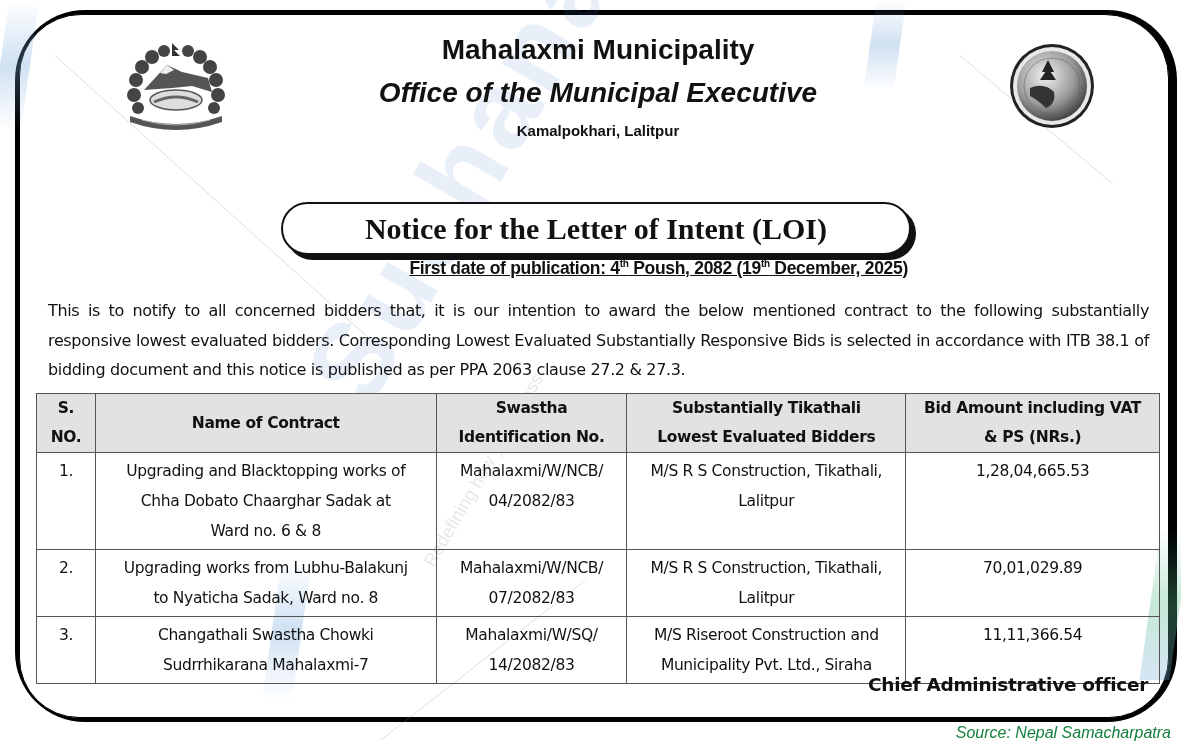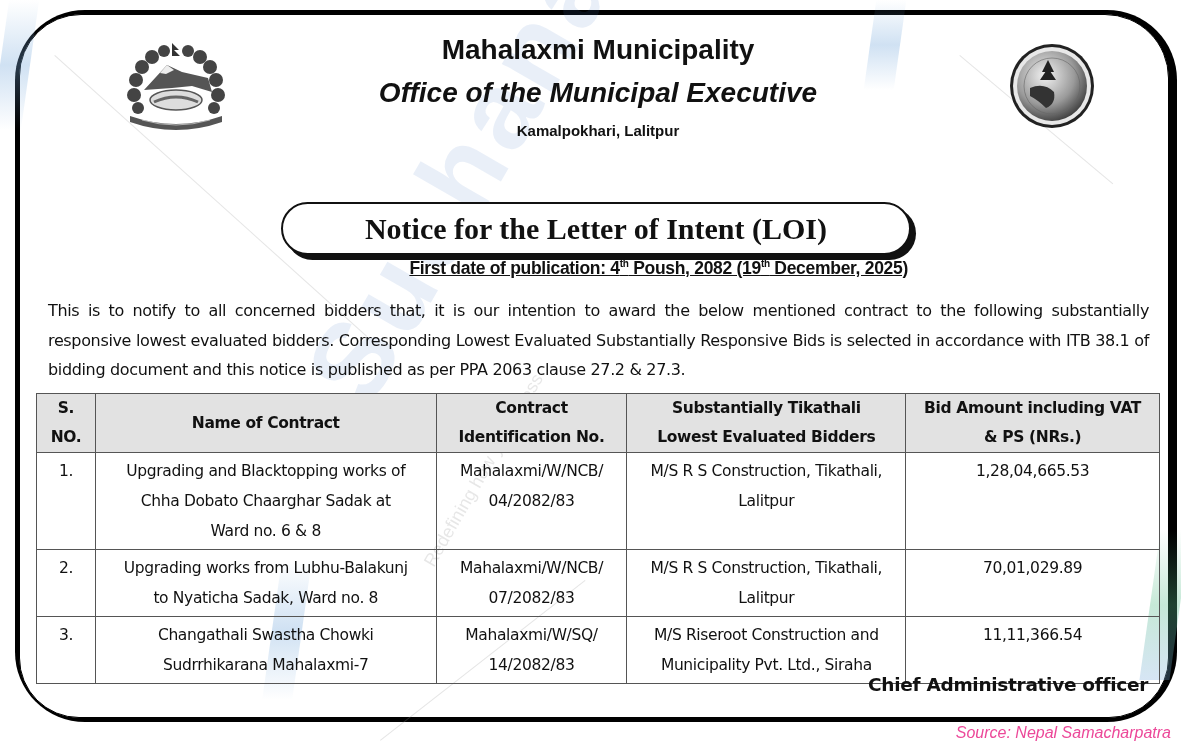--- a/index.html
+++ b/index.html
@@ -87,21 +87,21 @@
   .c-amt { width: 254px; }
   tr.r1 td { height: 91px; }
   tr.r2 td, tr.r3 td { height: 60px; }
 
   .signatory {
     position: absolute; right: 33px; top: 674px;
     font-family: "DejaVu Sans", sans-serif; font-size: 18.5px; font-weight: bold; letter-spacing: -0.3px;
   }
   .source {
     position: absolute; right: 10px; top: 724px;
-    font-family: "Liberation Sans", sans-serif; font-size: 16px; font-style: italic; color: #ec4899;
+    font-family: "Liberation Sans", sans-serif; font-size: 16px; font-style: italic; color: #15803d;
   }
 </style>
 </head>
 <body>
 
 <div class="frame"></div>
 <div class="frame-inner"></div>
 
 <div class="watermark-streak" style="left:0px;top:0px;height:130px;"></div>
 <div class="watermark-streak" style="left:272px;top:560px;height:140px;"></div>
@@ -166,21 +166,21 @@
 
 <div class="pubdate"><span>First date of publication: 4</span><sup>th</sup><span> Poush, 2082 (19</span><sup>th</sup><span> December, 2025)</span></div>
 
 <p class="intro">This is to notify to all concerned bidders that, it is our intention to award the below mentioned contract to the following substantially responsive lowest evaluated bidders. Corresponding Lowest Evaluated Substantially Responsive Bids is selected in accordance with ITB 38.1 of bidding document and this notice is published as per PPA 2063 clause 27.2 &amp; 27.3.</p>
 
 <table class="contracts">
   <thead>
     <tr>
       <th class="c-sn"><span>S.</span><br><span>NO.</span></th>
       <th class="c-name">Name of Contract</th>
-      <th class="c-id"><span>Contract</span><br><span>Identification No.</span></th>
+      <th class="c-id"><span>Swastha</span><br><span>Identification No.</span></th>
       <th class="c-bid"><span>Substantially Tikathali</span><br><span>Lowest Evaluated Bidders</span></th>
       <th class="c-amt"><span>Bid Amount including VAT</span><br><span>&amp; PS (NRs.)</span></th>
     </tr>
   </thead>
   <tbody>
     <tr class="r1">
       <td>1.</td>
       <td><span>Upgrading and Blacktopping works of</span><br><span>Chha Dobato Chaarghar Sadak at</span><br><span>Ward no. 6 &amp; 8</span></td>
       <td><span>Mahalaxmi/W/NCB/</span><br><span>04/2082/83</span></td>
       <td><span>M/S R S Construction, Tikathali,</span><br><span>Lalitpur</span></td>

